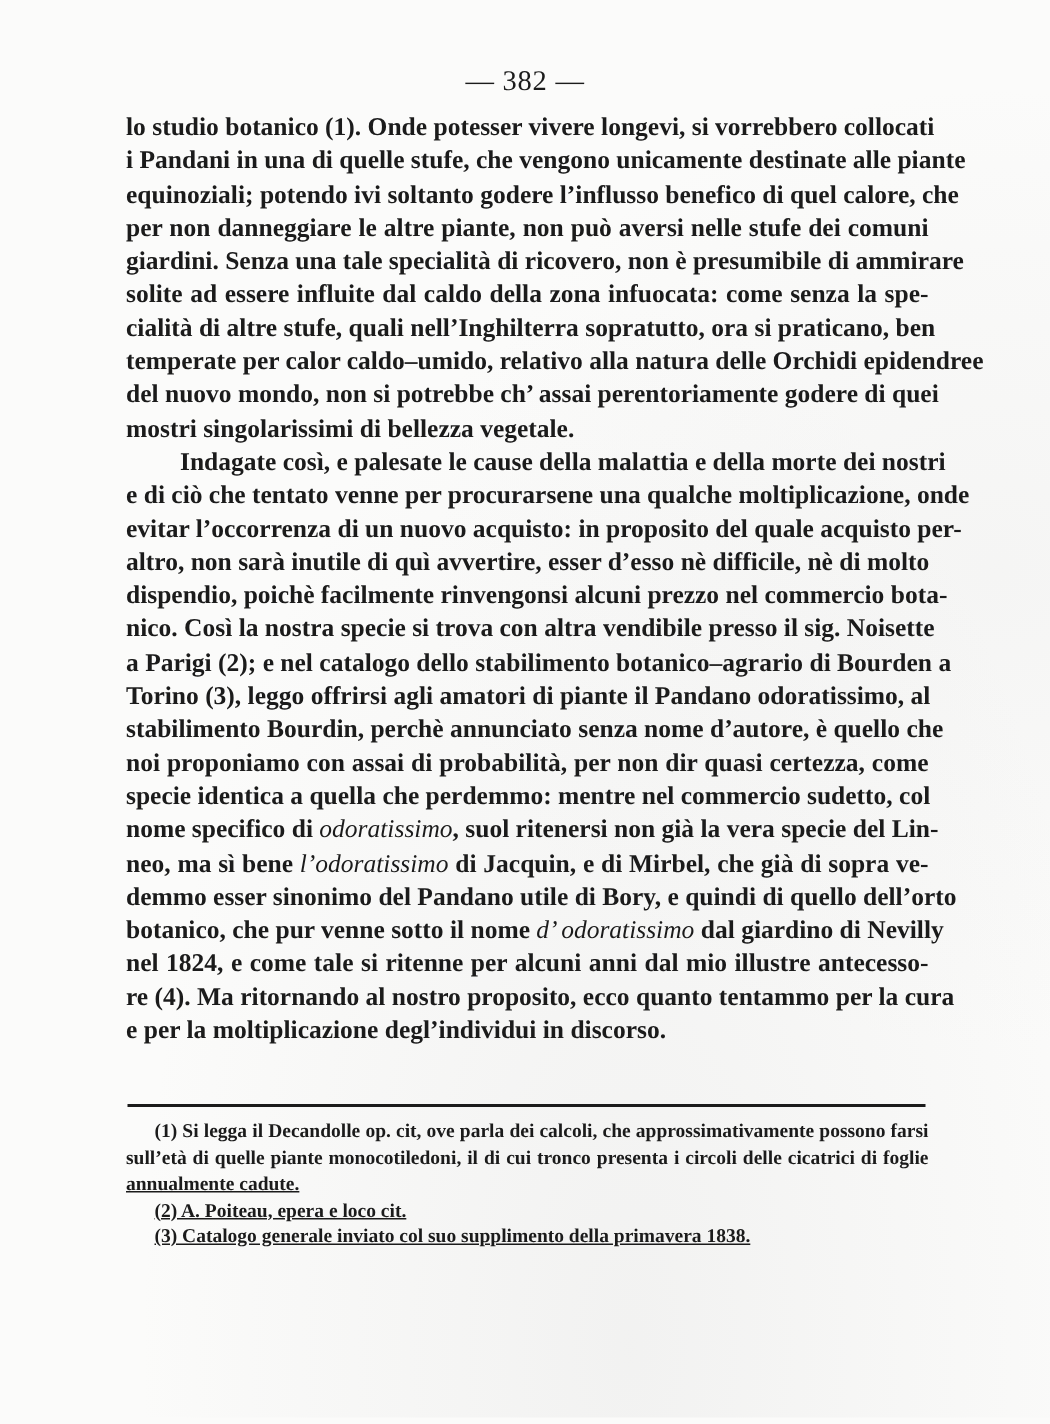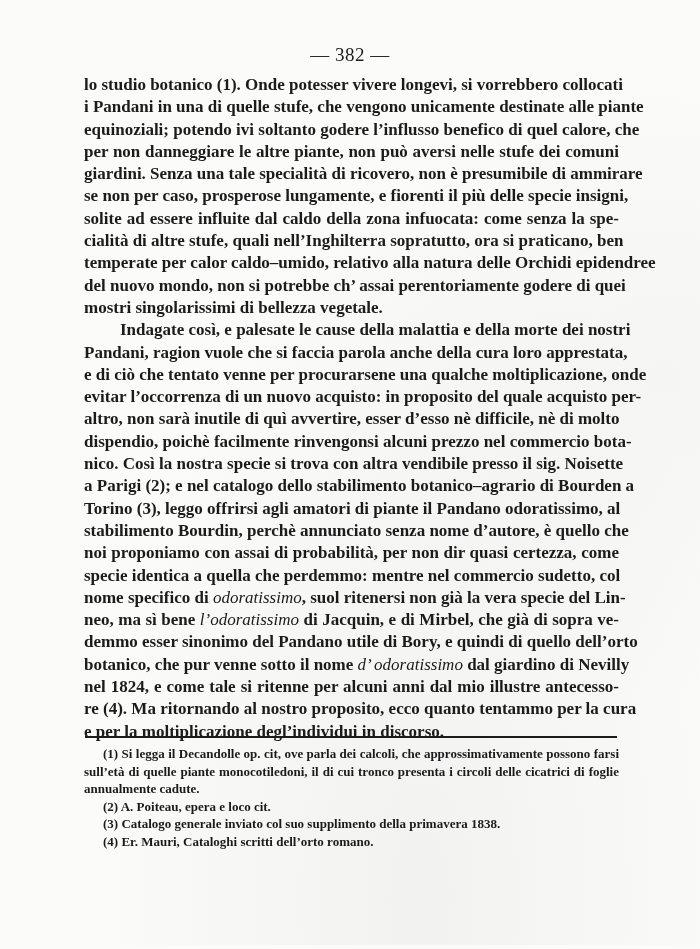--- a/index.html
+++ b/index.html
@@ -39,43 +39,41 @@
     }
     .footnotes {
       position: absolute; left: 84px; top: 745px; width: 535px;
     }
     .fn-line {
       display: block; height: 17.5px; line-height: 17.5px;
       font-size: 13px; white-space: nowrap;
       text-align: justify; text-align-last: justify;
       font-weight: 600;
     }
-    .fn-line.last { text-align-last: left; }
+    .fn-line.last { text-align-last: left; text-decoration: underline; }
     .fn-line.indent { padding-left: 19px; }
   </style>
 </head>
 <body>
 
 <div class="page">
   <div class="page-number">— 382 —</div>
 
   <div class="body-text">
     <span class="line">lo studio botanico (1). Onde potesser vivere longevi, si vorrebbero collocati</span>
     <span class="line">i Pandani in una di quelle stufe, che vengono unicamente destinate alle piante</span>
     <span class="line">equinoziali; potendo ivi soltanto godere l’influsso benefico di quel calore, che</span>
     <span class="line">per non danneggiare le altre piante, non può aversi nelle stufe dei comuni</span>
     <span class="line">giardini. Senza una tale specialità di ricovero, non è presumibile di ammirare</span>
-    <span class="line">se non per caso, prosperose lungamente, e fiorenti il più delle specie insigni,</span>
     <span class="line">solite ad essere influite dal caldo della zona infuocata: come senza la spe-</span>
     <span class="line">cialità di altre stufe, quali nell’Inghilterra sopratutto, ora si praticano, ben</span>
     <span class="line">temperate per calor caldo–umido, relativo alla natura delle Orchidi epidendree</span>
     <span class="line">del nuovo mondo, non si potrebbe ch’ assai perentoriamente godere di quei</span>
     <span class="line last">mostri singolarissimi di bellezza vegetale.</span>
     <span class="line indent">Indagate così, e palesate le cause della malattia e della morte dei nostri</span>
-    <span class="line">Pandani, ragion vuole che si faccia parola anche della cura loro apprestata,</span>
     <span class="line">e di ciò che tentato venne per procurarsene una qualche moltiplicazione, onde</span>
     <span class="line">evitar l’occorrenza di un nuovo acquisto: in proposito del quale acquisto per-</span>
     <span class="line">altro, non sarà inutile di quì avvertire, esser d’esso nè difficile, nè di molto</span>
     <span class="line">dispendio, poichè facilmente rinvengonsi alcuni prezzo nel commercio bota-</span>
     <span class="line">nico. Così la nostra specie si trova con altra vendibile presso il sig. Noisette</span>
     <span class="line">a Parigi (2); e nel catalogo dello stabilimento botanico–agrario di Bourden a</span>
     <span class="line">Torino (3), leggo offrirsi agli amatori di piante il Pandano odoratissimo, al</span>
     <span class="line">stabilimento Bourdin, perchè annunciato senza nome d’autore, è quello che</span>
     <span class="line">noi proponiamo con assai di probabilità, per non dir quasi certezza, come</span>
     <span class="line">specie identica a quella che perdemmo: mentre nel commercio sudetto, col</span>
@@ -89,15 +87,14 @@
   </div>
 
   <div class="rule"></div>
 
   <div class="footnotes">
     <span class="fn-line indent">(1) Si legga il Decandolle op. cit, ove parla dei calcoli, che approssimativamente possono farsi</span>
     <span class="fn-line">sull’età di quelle piante monocotiledoni, il di cui tronco presenta i circoli delle cicatrici di foglie</span>
     <span class="fn-line last">annualmente cadute.</span>
     <span class="fn-line indent last">(2) A. Poiteau, epera e loco cit.</span>
     <span class="fn-line indent last">(3) Catalogo generale inviato col suo supplimento della primavera 1838.</span>
-    <span class="fn-line indent last">(4) Er. Mauri, Cataloghi scritti dell’orto romano.</span>
   </div>
 </div>
 
 </body></html>

